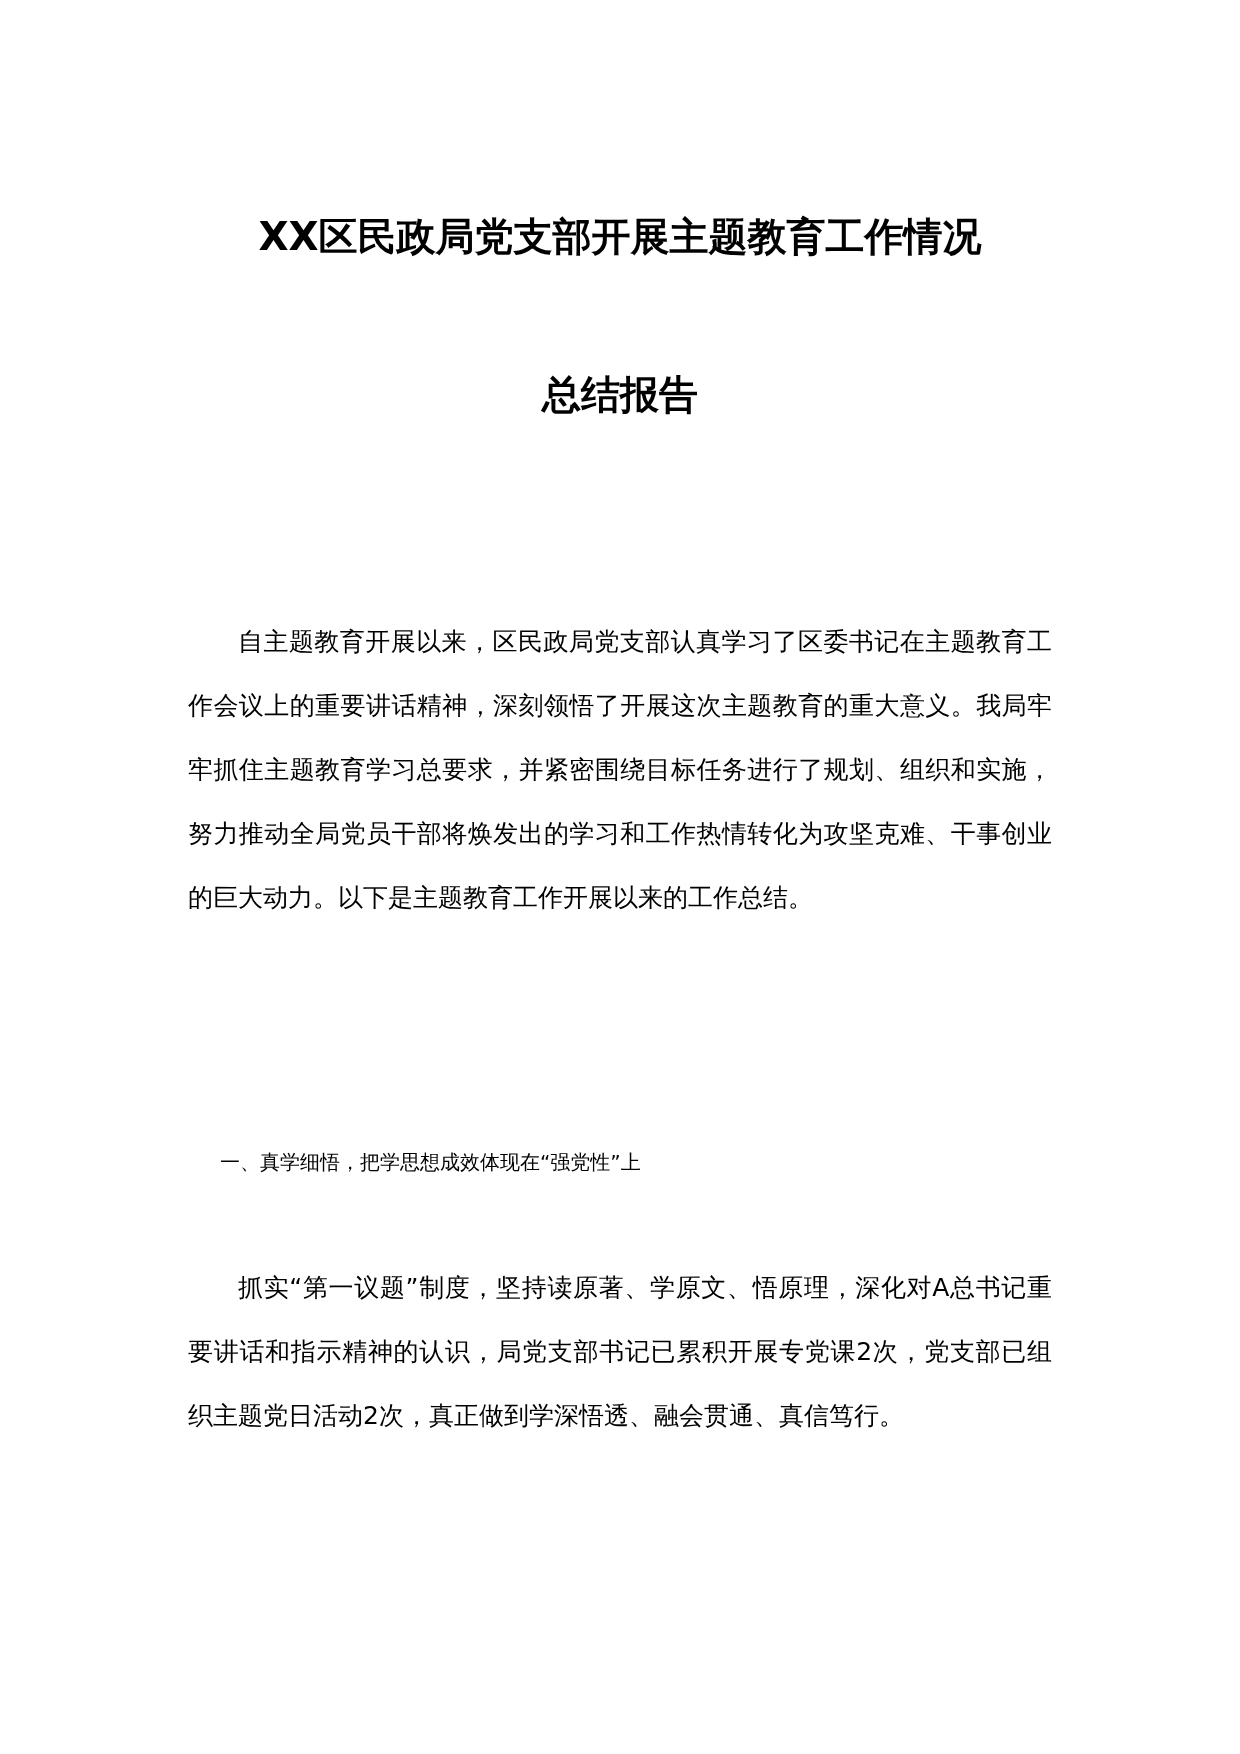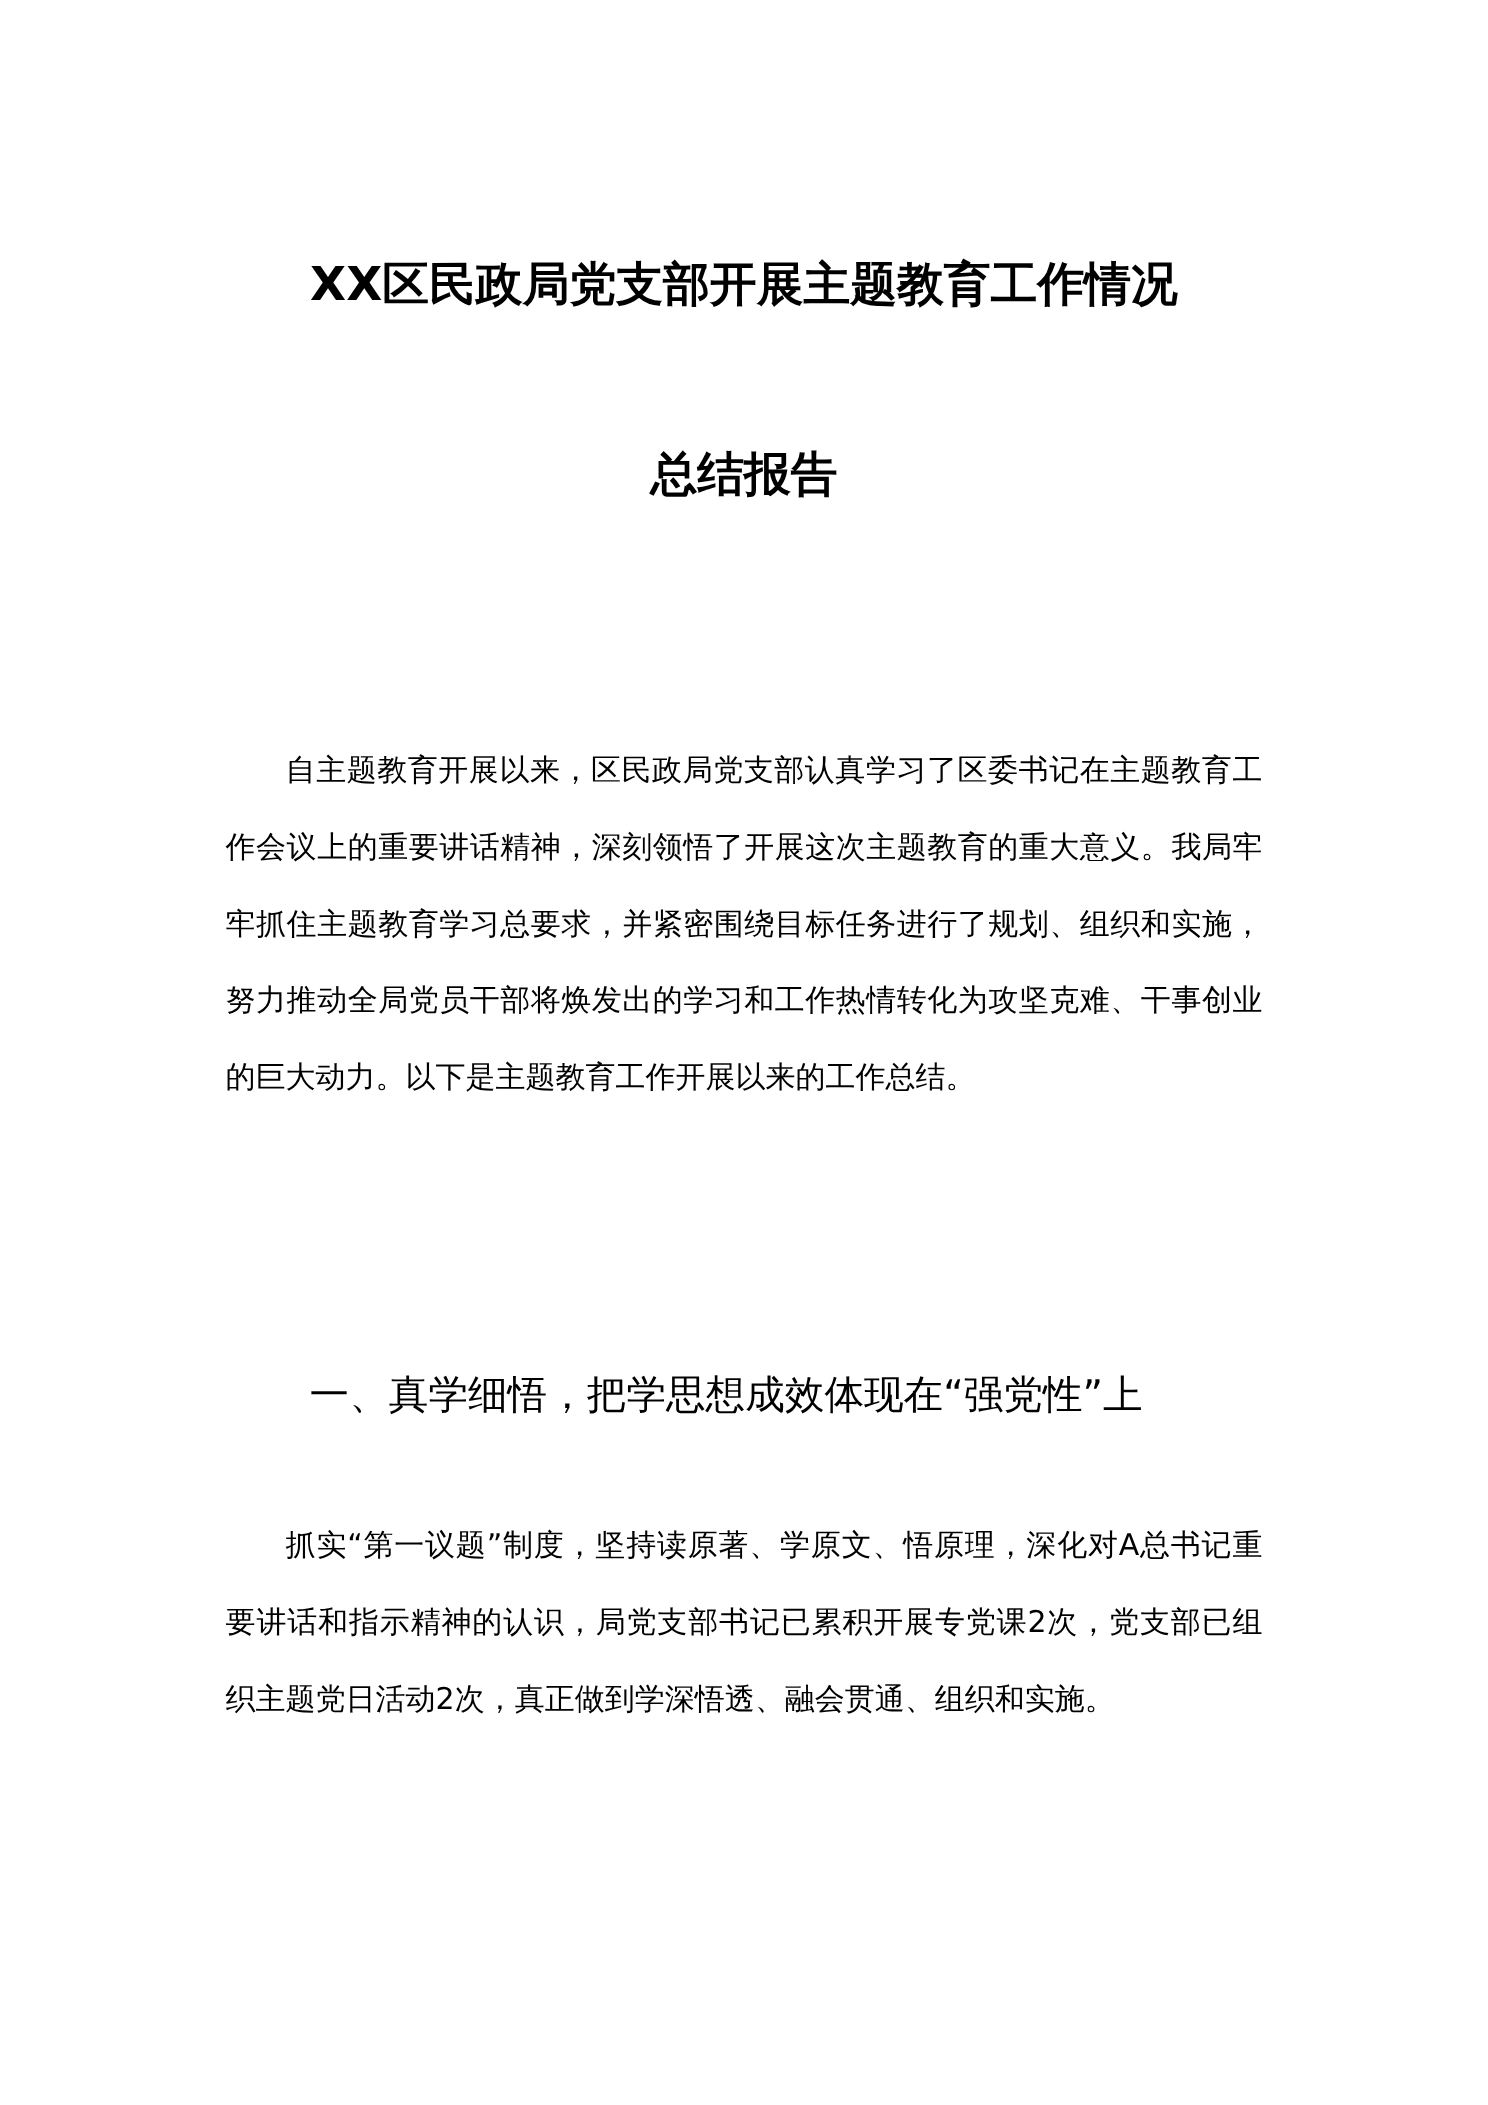--- a/index.html
+++ b/index.html
@@ -3,36 +3,36 @@
   <meta charset="utf-8">
   <style>
     html, body { margin: 0; padding: 0; background: #ffffff; }
     body { width: 1240px; height: 1754px; position: relative; overflow: hidden; color: #000; font-family: "DejaVu Sans", "Liberation Sans", sans-serif; }
     .page { position: absolute; left: 0; top: 0; width: 1240px; height: 1754px; background: #fff; }
     .title { position: absolute; left: 0; width: 1240px; text-align: center; font-weight: bold; font-size: 39px; letter-spacing: 0px; white-space: nowrap; }
     .t1 { top: 210px; }
     .t2 { top: 368px; }
     .body { position: absolute; left: 188px; width: 864px; font-size: 25px; line-height: 64px; text-align: justify; text-justify: inter-character; }
     .p1 { top: 610px; }
-    .h1 { position: absolute; left: 192px; top: 1130px; width: 864px; font-size: 33px; line-height: 64px; }
+    .h1 { position: absolute; left: 180px; top: 1130px; width: 864px; font-size: 20px; line-height: 64px; }
     .p2 { top: 1256px; }
     .indent { text-indent: 2em; }
     p { margin: 0; }
   </style>
 </head>
 <body>
 
 <div class="page">
   <div class="title t1">XX区民政局党支部开展主题教育工作情况</div>
   <div class="title t2">总结报告</div>
 
   <div class="body p1">
     <p class="indent">自主题教育开展以来，区民政局党支部认真学习了区委书记在主题教育工作会议上的重要讲话精神，深刻领悟了开展这次主题教育的重大意义。我局牢牢抓住主题教育学习总要求，并紧密围绕目标任务进行了规划、组织和实施，努力推动全局党员干部将焕发出的学习和工作热情转化为攻坚克难、干事创业的巨大动力。以下是主题教育工作开展以来的工作总结。</p>
   </div>
 
   <div class="h1">
     <p class="indent">一、真学细悟，把学思想成效体现在“强党性”上</p>
   </div>
 
   <div class="body p2">
-    <p class="indent">抓实“第一议题”制度，坚持读原著、学原文、悟原理，深化对A总书记重要讲话和指示精神的认识，局党支部书记已累积开展专党课2次，党支部已组织主题党日活动2次，真正做到学深悟透、融会贯通、组织和实施。</p>
+    <p class="indent">抓实“第一议题”制度，坚持读原著、学原文、悟原理，深化对A总书记重要讲话和指示精神的认识，局党支部书记已累积开展专党课2次，党支部已组织主题党日活动2次，真正做到学深悟透、融会贯通、真信笃行。</p>
   </div>
 </div>
 
 </body></html>

